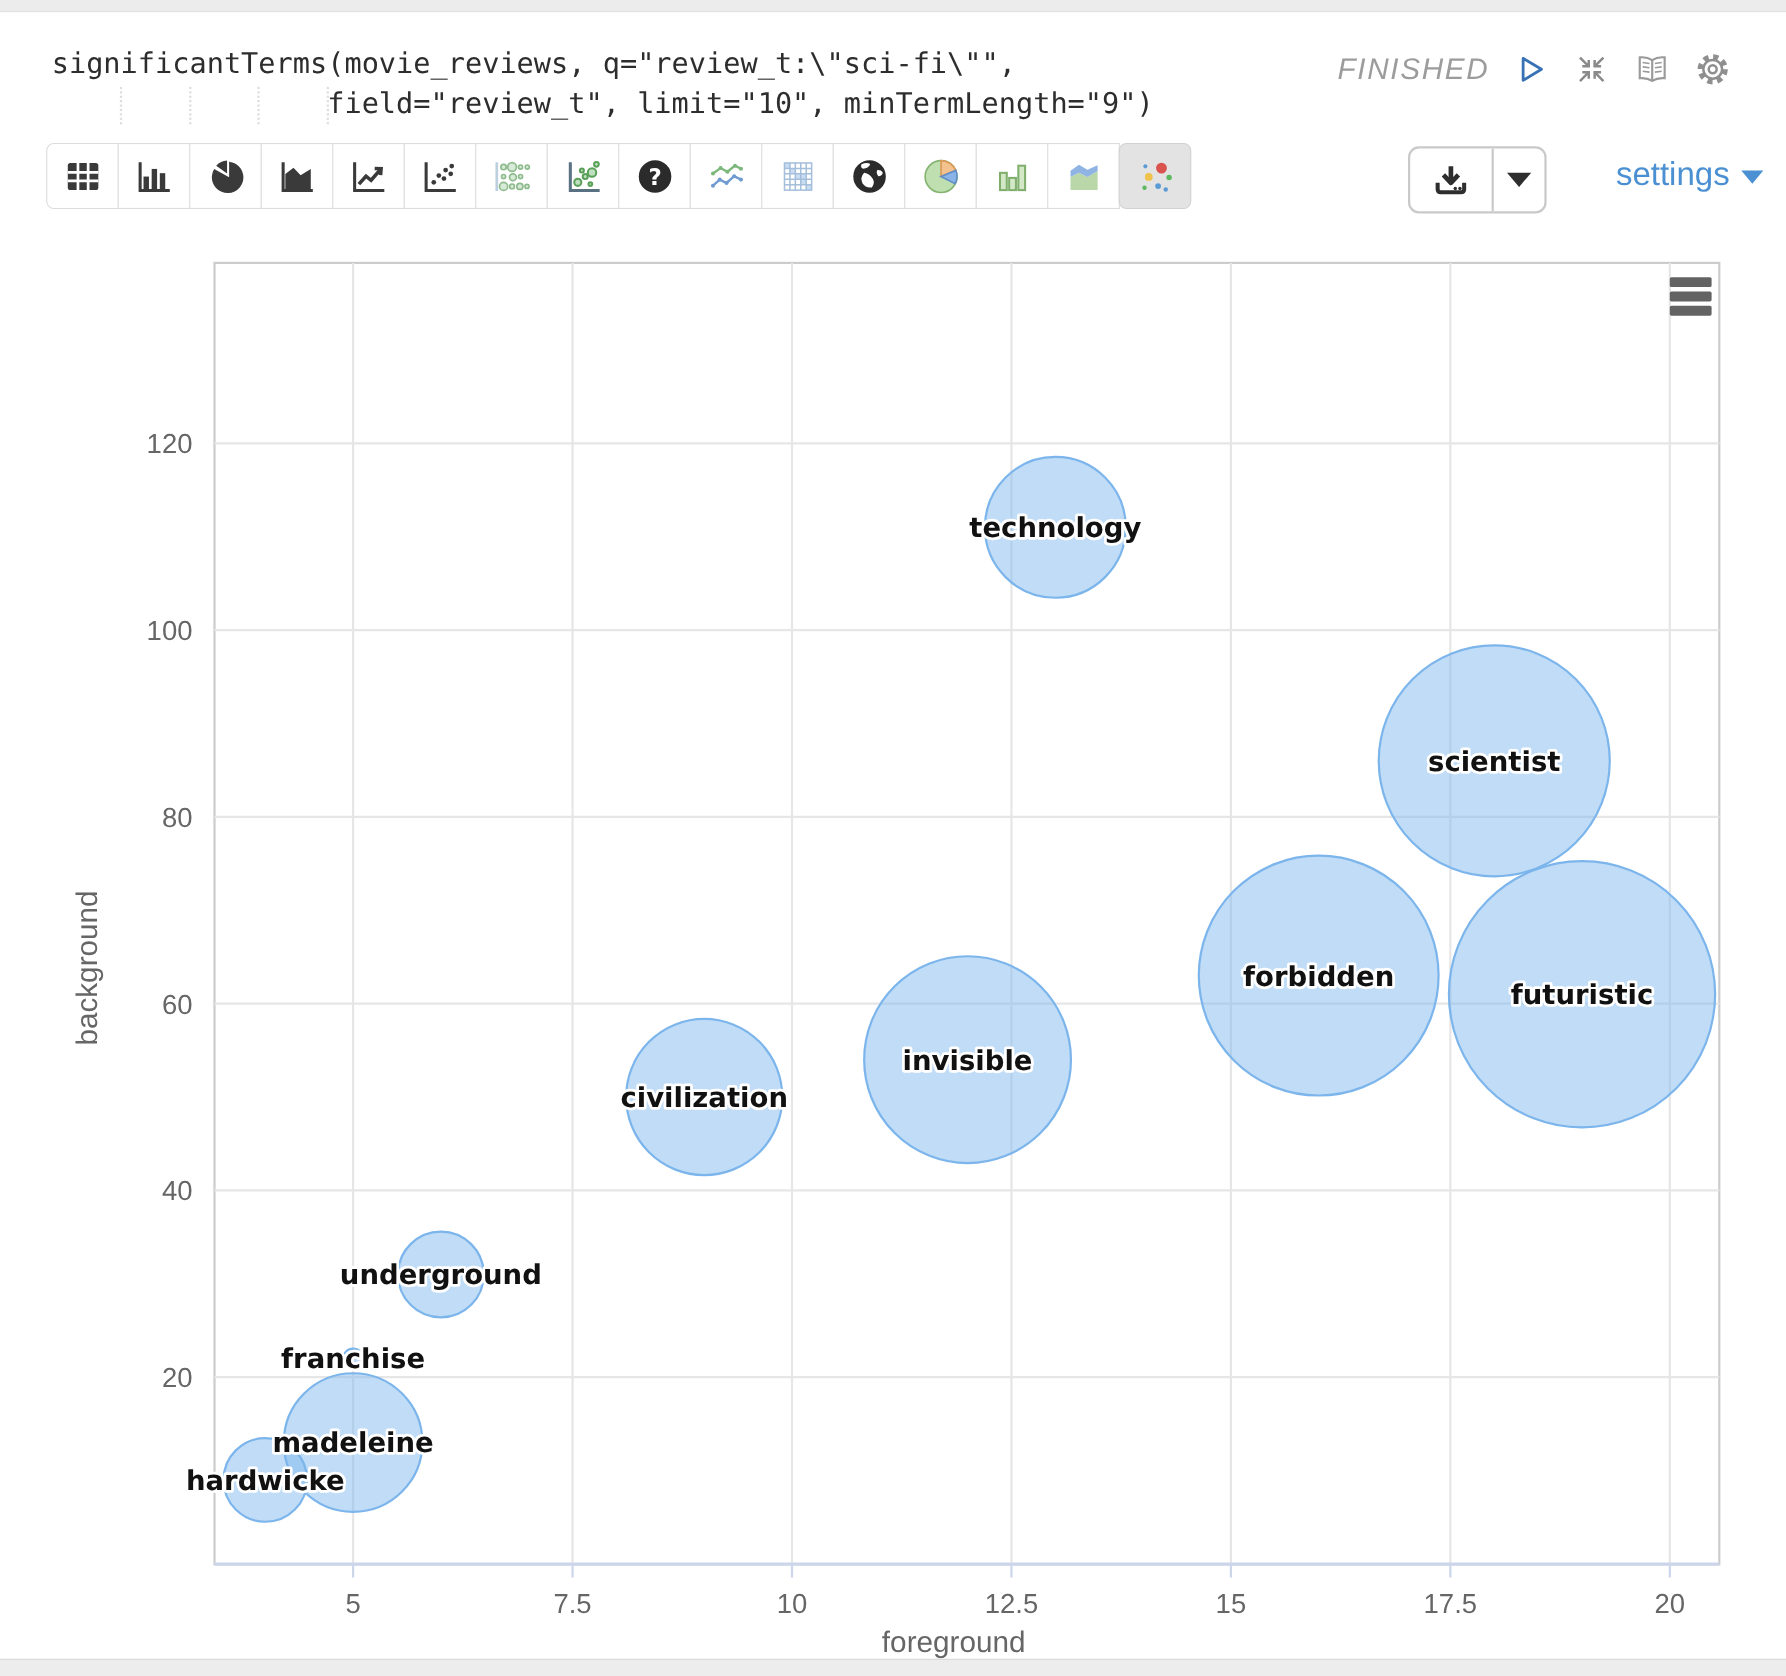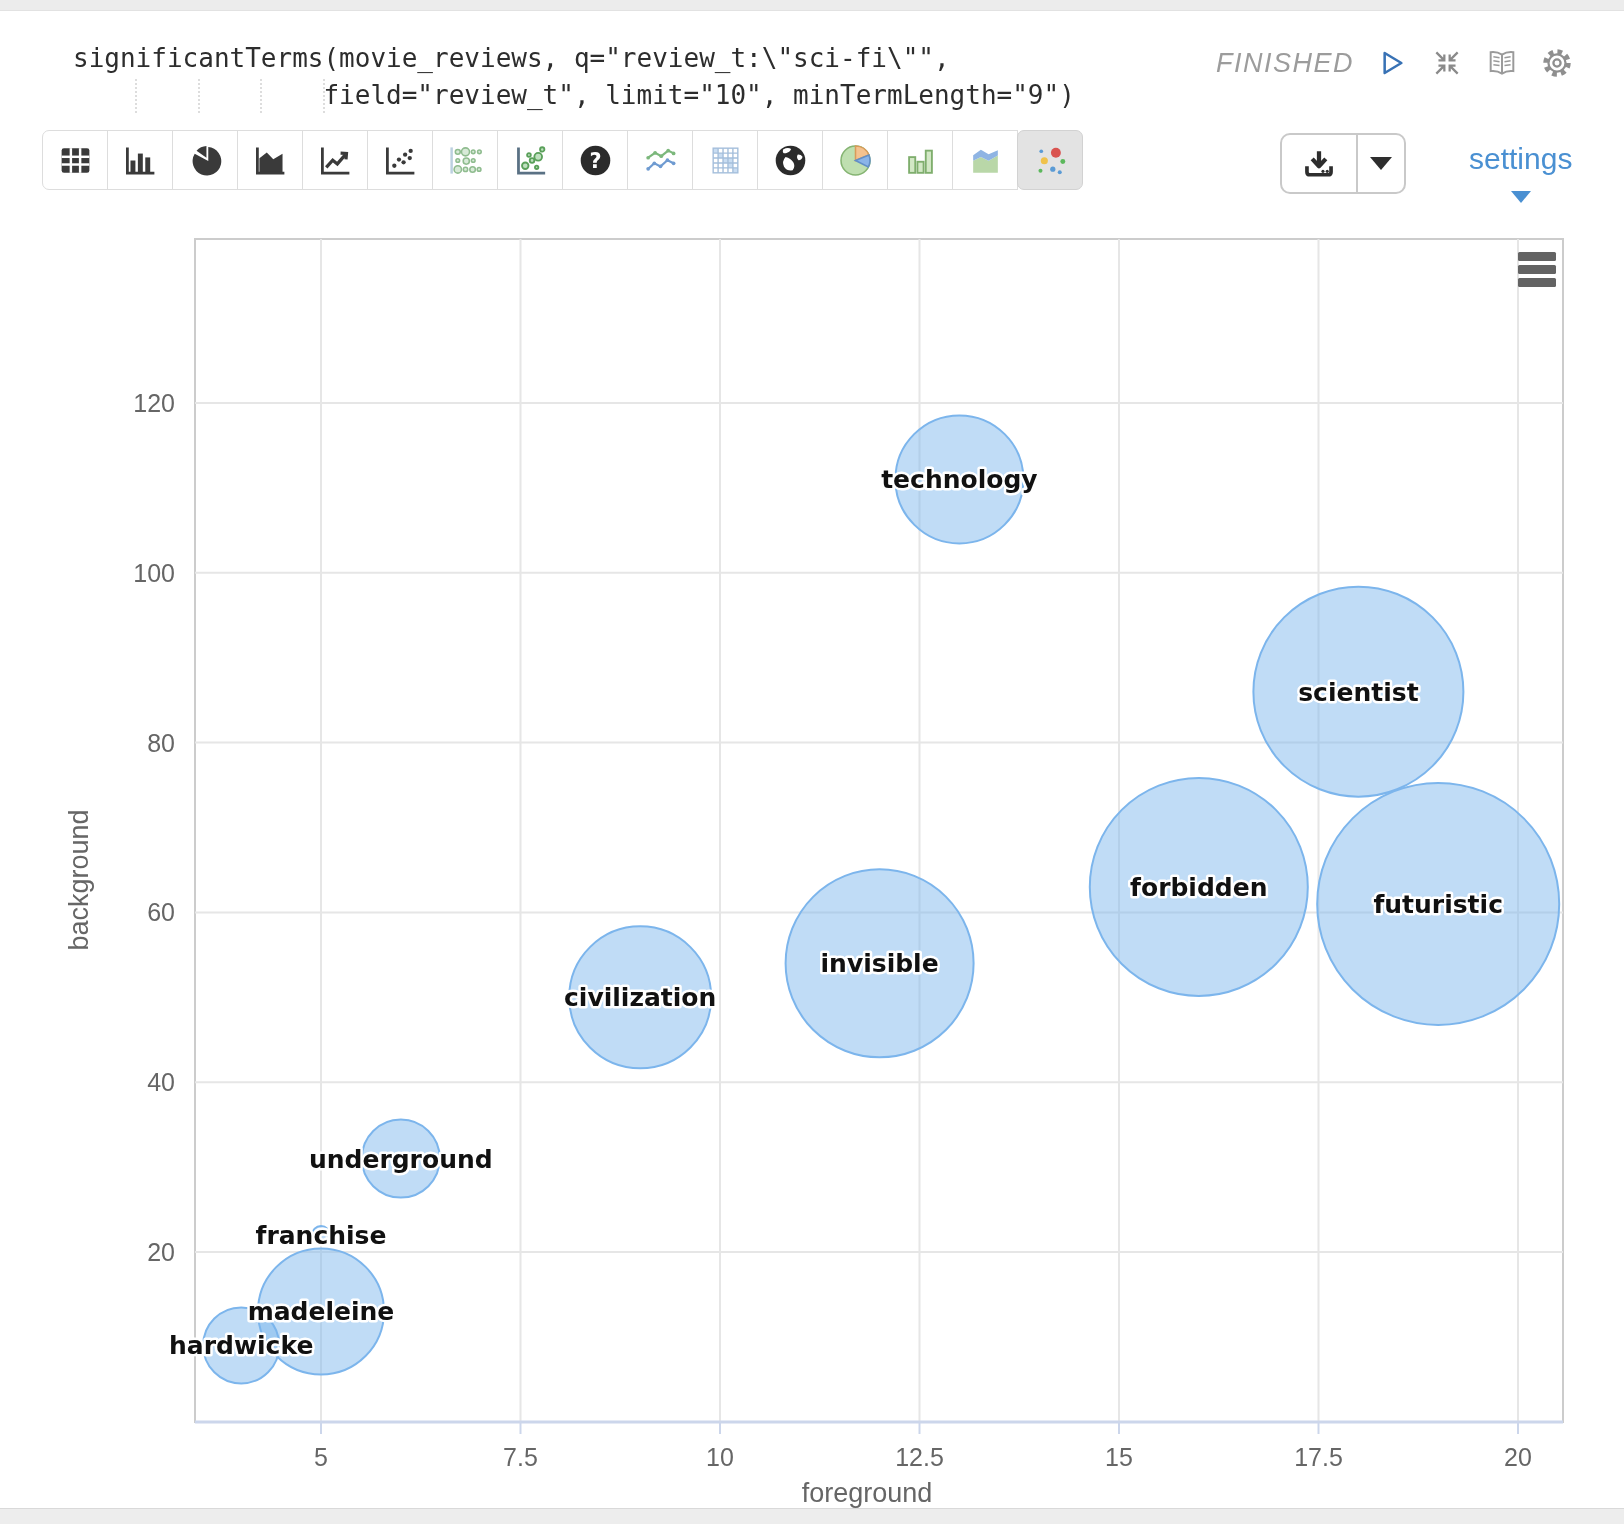--- a/index.html
+++ b/index.html
@@ -4,21 +4,21 @@
 <style>
   html,body{margin:0;padding:0;background:#fff;}
   .page{position:relative;width:1624px;height:1524px;background:#fff;overflow:hidden;
         font-family:"Liberation Sans",sans-serif;}
   .top-strip{position:absolute;left:0;top:0;right:0;height:10px;background:#ececec;
         border-bottom:1px solid #e2e2e2;}
   .bottom-strip{position:absolute;left:0;bottom:0;right:0;height:15px;background:#ededed;
         border-top:1px solid #d9d9d9;}
 
   
-  .code-block{position:absolute;left:52px;top:40px;display:flex;align-items:flex-end;}
+  .code-block{position:absolute;left:26px;top:40px;display:flex;align-items:flex-end;}
   .drag-bar{width:8px;background:#d2d2d2;margin-right:13px;}
   pre.code{margin:0;font-family:"DejaVu Sans Mono",monospace;font-size:26px;line-height:37px;
         color:#2d2d2d;white-space:pre;position:relative;}
   pre.code span{display:block;}
   .indent-guide{position:absolute;top:39px;height:34px;width:0;border-left:2px dotted #ddd;}
 
   
   .status-controls{position:absolute;top:46px;right:50px;display:flex;align-items:center;gap:21px;}
   .status-text{color:#9c9c9c;font-size:27px;letter-spacing:1.5px;font-style:italic;}
   .pctl{width:34px;height:34px;display:flex;align-items:center;justify-content:center;cursor:pointer;}
@@ -36,21 +36,21 @@
 
   .download-group{position:absolute;left:1238px;top:3px;height:57px;display:flex;
         border:2px solid #c9c9c9;border-radius:10px;overflow:hidden;background:#fff;}
   .dl-main{width:74px;display:flex;align-items:center;justify-content:center;
         border-right:2px solid #c9c9c9;cursor:pointer;}
   .dl-main svg{width:34px;height:34px;}
   .dl-caret{width:46px;display:flex;align-items:center;justify-content:center;cursor:pointer;}
   .caret-down{width:0;height:0;border-left:11px solid transparent;border-right:11px solid transparent;
         border-top:13px solid #2e2e2e;}
   .settings-link{position:absolute;left:1427px;top:12px;display:flex;align-items:center;gap:11px;
-        color:#4a90d2;font-size:30px;cursor:pointer;flex-direction:column;}
+        color:#4a90d2;font-size:30px;cursor:pointer;}
   .settings-caret{width:0;height:0;border-left:10px solid transparent;border-right:10px solid transparent;
         border-top:12px solid #4a90d2;margin-top:4px;}
 
   
   #chart-svg{position:absolute;left:0;top:0;}
 </style>
 </head>
 <body>
 
 <div class="page">

